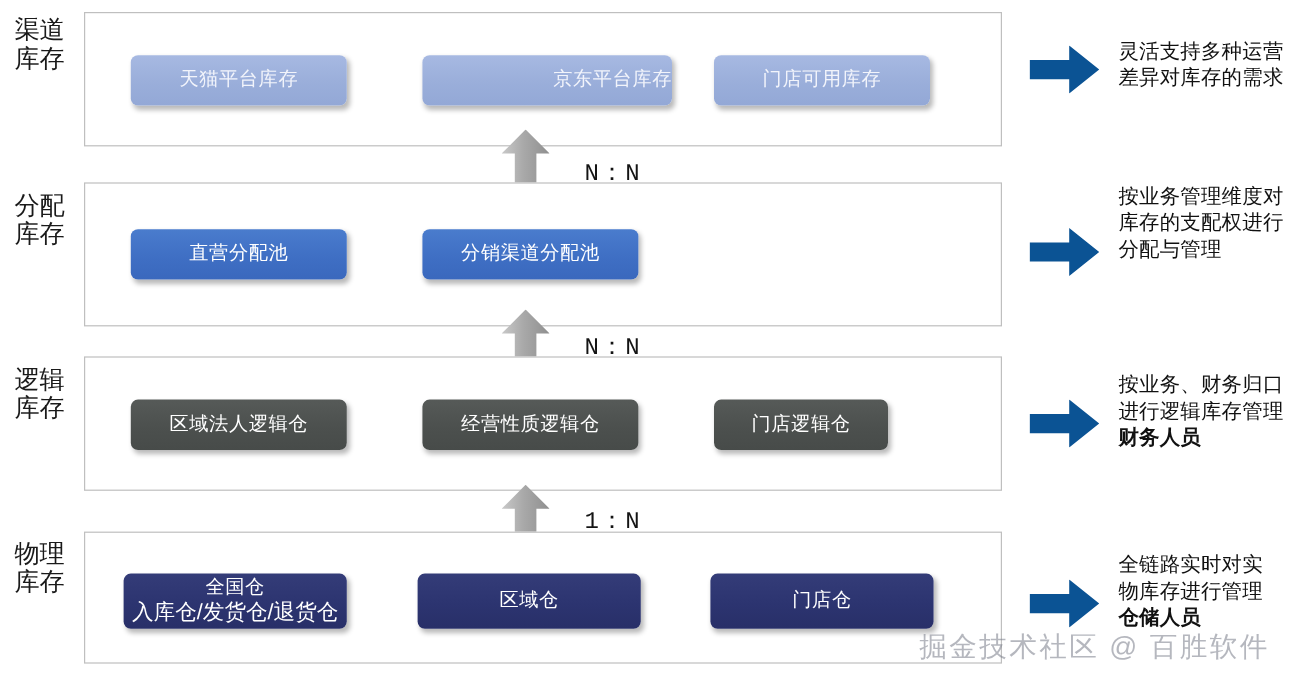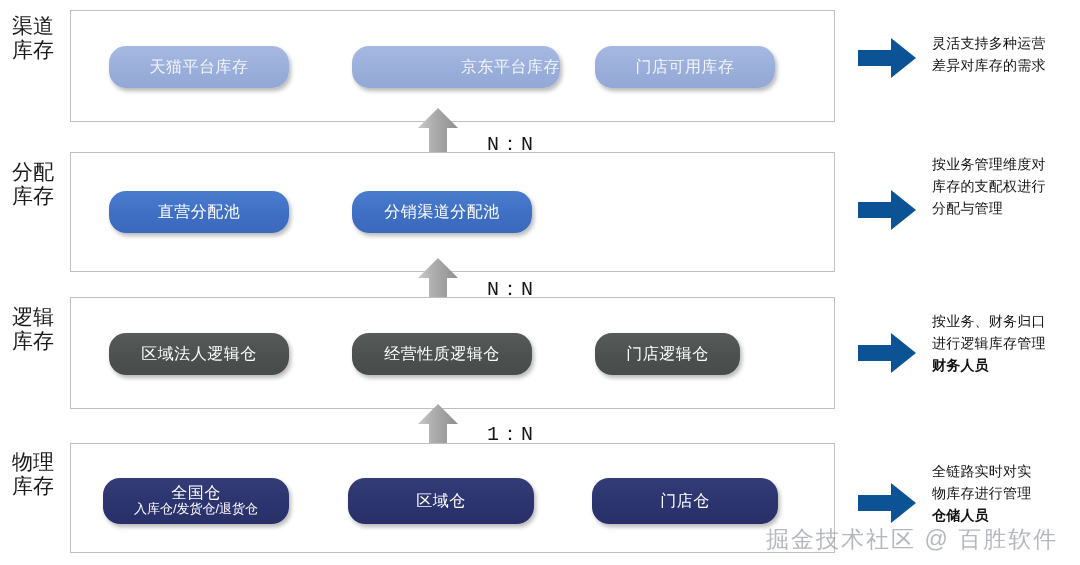--- a/index.html
+++ b/index.html
@@ -44,35 +44,35 @@
     width: 765px;
     background: #ffffff;
     border: 1px solid #bfbfbf;
     box-sizing: border-box;
   }
 
   
   .chip {
     position: absolute;
     height: 42px;
-    border-radius: 17px;
+    border-radius: 6px;
     display: flex;
     flex-direction: column;
     align-items: center;
     justify-content: center;
     color: #ffffff;
     font-size: 16px;
     letter-spacing: 0.5px;
     box-shadow: 2px 3px 4px rgba(0,0,0,0.28);
     box-sizing: border-box;
     text-align: center;
   }
   .chip .chip-main { line-height: 1.05; }
   .chip .chip-sub {
-    font-size: 13px;
+    font-size: 18px;
     line-height: 1.15;
     margin-top: 1px;
     letter-spacing: 0px;
   }
 
   .chip.channel {
     background: linear-gradient(180deg,#a7b9e2 0%, #9aaeda 55%, #93a8d6 100%);
     color: #f2f4fb;
   }
   .chip.alloc {
@@ -109,21 +109,21 @@
     width: 58px;
     height: 40px;
   }
   .blue-arrow svg { display: block; }
 
   
   .note {
     position: absolute;
     left: 932px;
     width: 146px;
-    font-size: 14px;
+    font-size: 17px;
     line-height: 22px;
     color: #111111;
     letter-spacing: 0.2px;
   }
   .note .bold { font-weight: 700; }
   .note div { white-space: nowrap; }
 
   
   .watermark {
     position: absolute;

